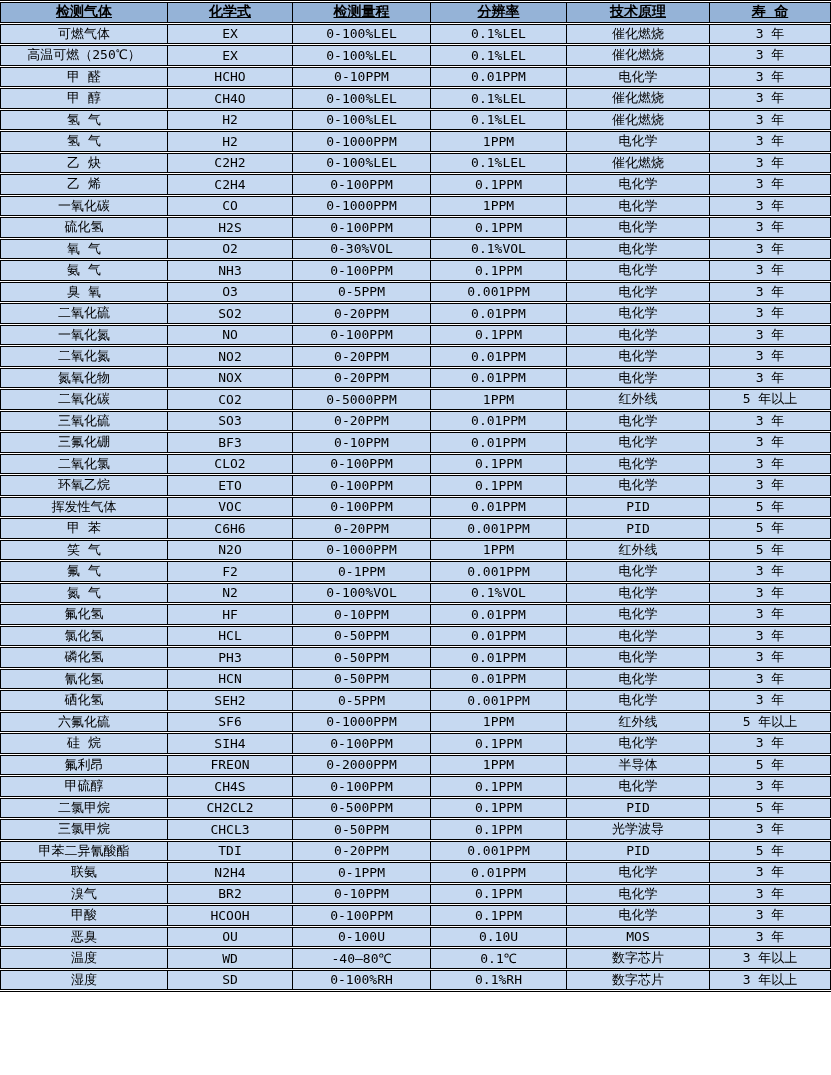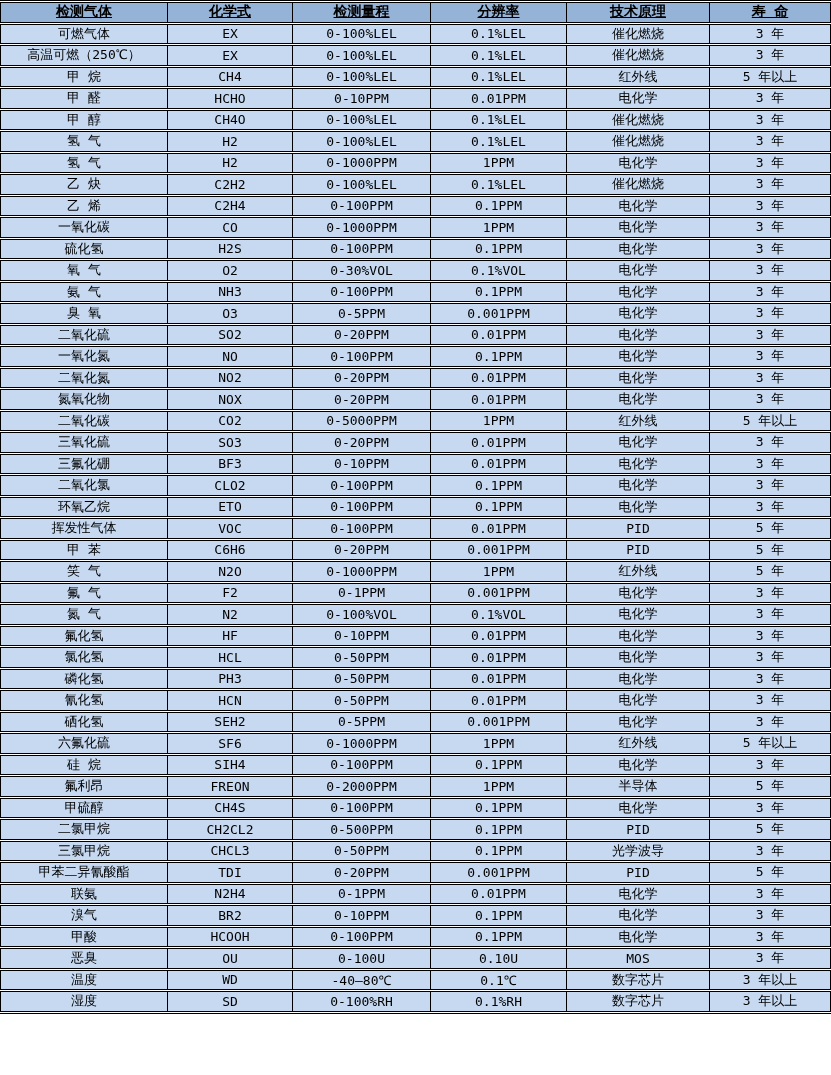--- a/index.html
+++ b/index.html
@@ -87,28 +87,20 @@
       </tr>
       <tr>
         <td>高温可燃（250℃）</td>
         <td>EX</td>
         <td>0-100%LEL</td>
         <td>0.1%LEL</td>
         <td>催化燃烧</td>
         <td>3 年</td>
       </tr>
       <tr>
-        <td>甲 烷</td>
-        <td>CH4</td>
-        <td>0-100%LEL</td>
-        <td>0.1%LEL</td>
-        <td>红外线</td>
-        <td>5 年以上</td>
-      </tr>
-      <tr>
         <td>甲 醛</td>
         <td>HCHO</td>
         <td>0-10PPM</td>
         <td>0.01PPM</td>
         <td>电化学</td>
         <td>3 年</td>
       </tr>
       <tr>
         <td>甲 醇</td>
         <td>CH4O</td>

